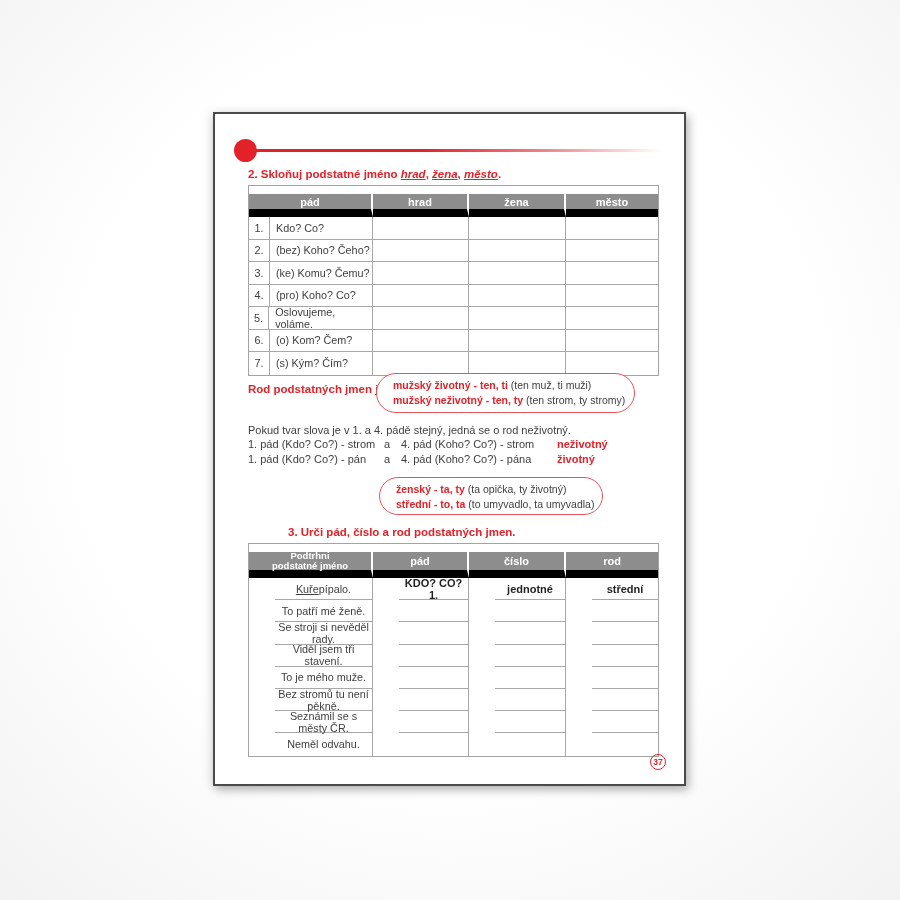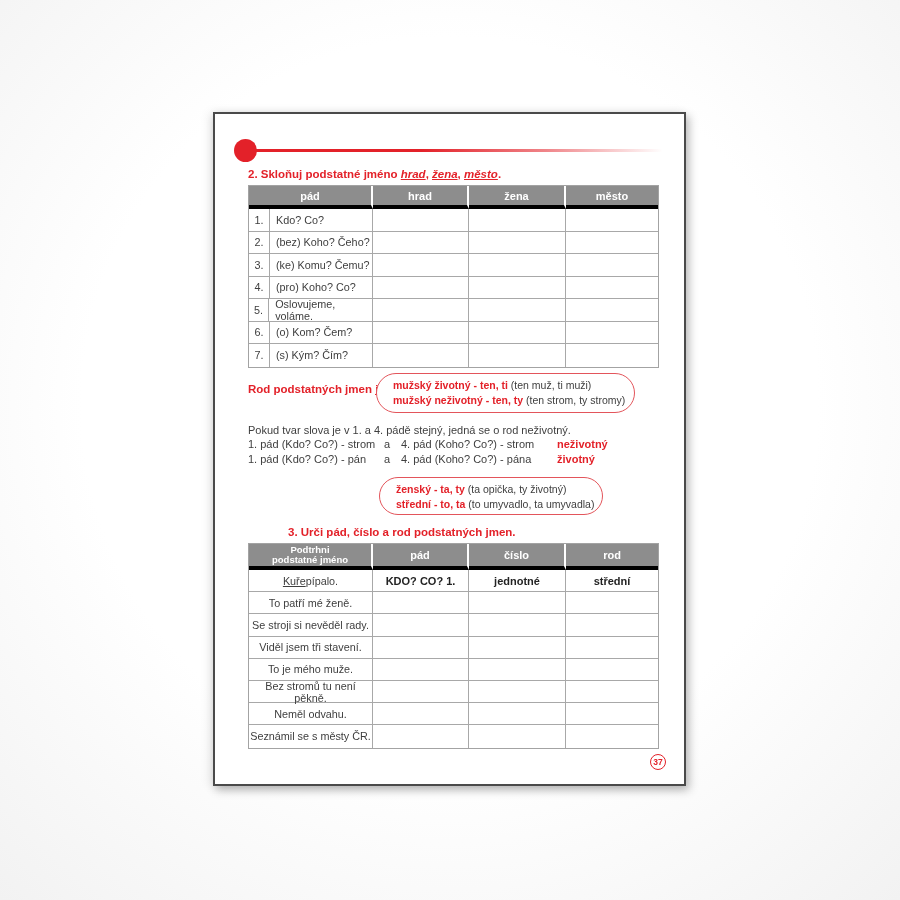--- a/index.html
+++ b/index.html
@@ -32,40 +32,40 @@
   .hw{font-style:italic;text-decoration:underline;}
 
   
   .tbl{position:absolute;left:33px;width:409px;border:1px solid #a3a3a3;box-sizing:content-box;background:#fff;}
   .tbl1{top:71px;}
   .tbl2{top:429px;}
   .thead{display:grid;grid-template-columns:124px 96px 97px 92px;}
   .th{
     background:#8d8d8d;color:#ffffff;font-weight:bold;font-size:11px;
     display:flex;flex-direction:column;align-items:center;justify-content:center;
-    box-sizing:border-box;border-right:2px solid #ffffff;border-bottom:4px solid #000000;
+    box-sizing:border-box;border-right:2px solid #ffffff;border-bottom:8px solid #000000;margin-top:8px;
   }
   .th:last-child{border-right:none;}
   .tbl1 .th{height:23px;}
   .tbl2 .th{height:26px;}
   .th .small{font-size:9.5px;line-height:10.5px;}
   .trow{display:grid;grid-template-columns:124px 96px 97px 92px;}
   .td{
     box-sizing:border-box;border-right:1px solid #a8a8a8;border-bottom:1px solid #a8a8a8;
     font-size:10.8px;color:#3e3e3e;display:flex;align-items:center;
   }
   .td:last-child{border-right:none;}
   .trow:last-child .td{border-bottom:none;}
   .tbl1 .td{height:22.5px;}
   .tbl2 .td{height:22.2px;}
   .td-first1{padding:0;}
   .num{width:21px;align-self:stretch;display:flex;align-items:center;justify-content:center;
        border-right:1px solid #a8a8a8;box-sizing:border-box;}
   .qtext{padding-left:6px;}
-  .td-center{justify-content:center;text-align:center;}
+  .td-center{justify-content:center;text-align:center;margin-left:26px;}
   .bold-val{font-weight:bold;color:#232323;font-size:11px;}
   .u{text-decoration:underline;}
 
   
   .rod-label{position:absolute;left:33px;top:269px;color:#e32129;font-weight:bold;font-size:11.5px;white-space:nowrap;}
   .rbox{
     position:absolute;border:1.5px solid #e3555b;border-radius:20px;
     padding:4px 14px 4px 16px;box-sizing:border-box;background:#fff;
   }
   .rbox1{left:161px;top:259px;width:259px;height:40px;}
@@ -239,27 +239,27 @@
             <div class="td td-center"></div>
             <div class="td td-center"></div>
           </div>
           <div class="trow">
             <div class="td td-center">Bez stromů tu není pěkně.</div>
             <div class="td td-center"></div>
             <div class="td td-center"></div>
             <div class="td td-center"></div>
           </div>
           <div class="trow">
+            <div class="td td-center">Seznámil se s městy ČR.</div>
+            <div class="td td-center"></div>
+            <div class="td td-center"></div>
+            <div class="td td-center"></div>
+          </div>
+          <div class="trow">
             <div class="td td-center">Neměl odvahu.</div>
-            <div class="td td-center"></div>
-            <div class="td td-center"></div>
-            <div class="td td-center"></div>
-          </div>
-          <div class="trow">
-            <div class="td td-center">Seznámil se s městy ČR.</div>
             <div class="td td-center"></div>
             <div class="td td-center"></div>
             <div class="td td-center"></div>
           </div>
         </div>
     </div>
 
     <div class="pgnum">
       <span>37</span>
     </div>

